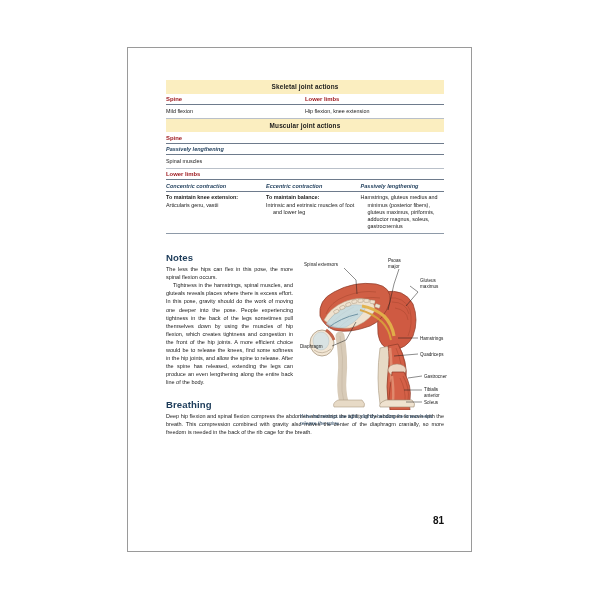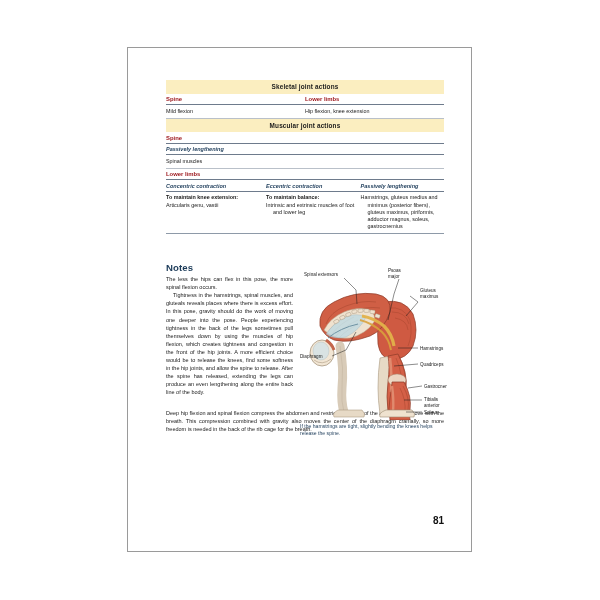--- a/index.html
+++ b/index.html
@@ -66,21 +66,21 @@
   .hang{display:block;padding-left:7px;text-indent:-7px;}
 
   
   .h2{
     color:#1d3c5a;
     font-size:9.6px;
     font-weight:bold;
     margin:0 0 2.5px 0;
     letter-spacing:.1px;
   }
-  .notes-wrap{position:relative;margin-top:28px;}
+  .notes-wrap{position:relative;margin-top:18px;}
   .notes-col{width:127px;}
   p.body{
     margin:0;
     font-size:5.5px;
     line-height:1.46;
     color:#1b1b1b;
     text-align:justify;
   }
   p.body + p.body{text-indent:7px;}
 
@@ -288,19 +288,20 @@
             <text class="lbl" x="124" y="147">anterior</text>
             <text class="lbl" x="124" y="154">Soleus</text>
           </svg>
         </div>
         <div class="caption">If the hamstrings are tight, slightly bending the knees helps release the spine.</div>
       </div>
 
     </div>
 
     <div class="breathing">
+      <div class="h2">Breathing</div>
       <p class="body">Deep hip flexion and spinal flexion compress the abdomen and restrict the ability of the abdomen to move with the breath. This compression combined with gravity also moves the center of the diaphragm cranially, so more freedom is needed in the back of the rib cage for the breath.</p>
     </div>
 
   </div>
 
   <div class="folio">81</div>
 </div>
 
 </body></html>

